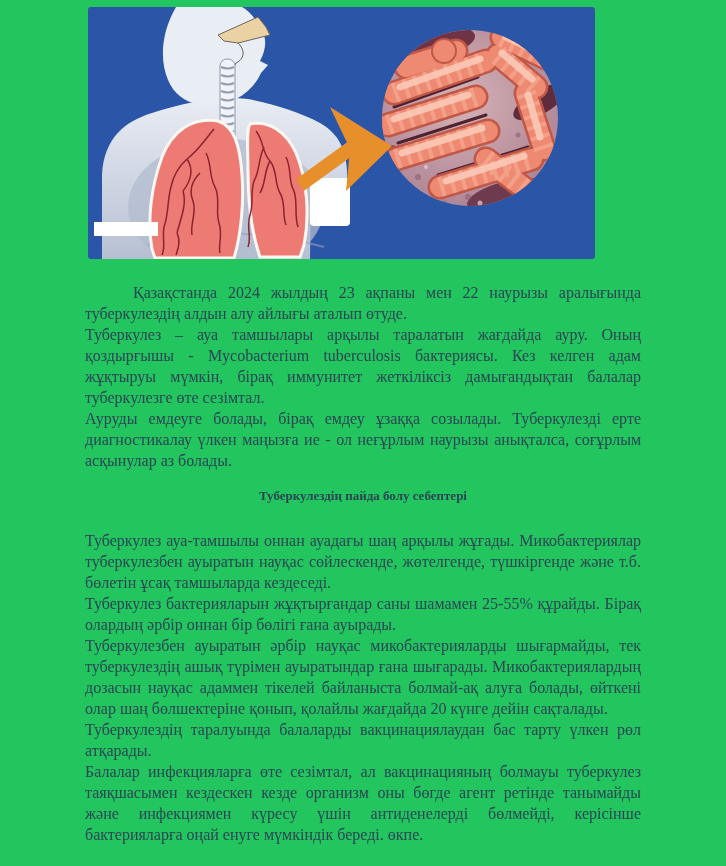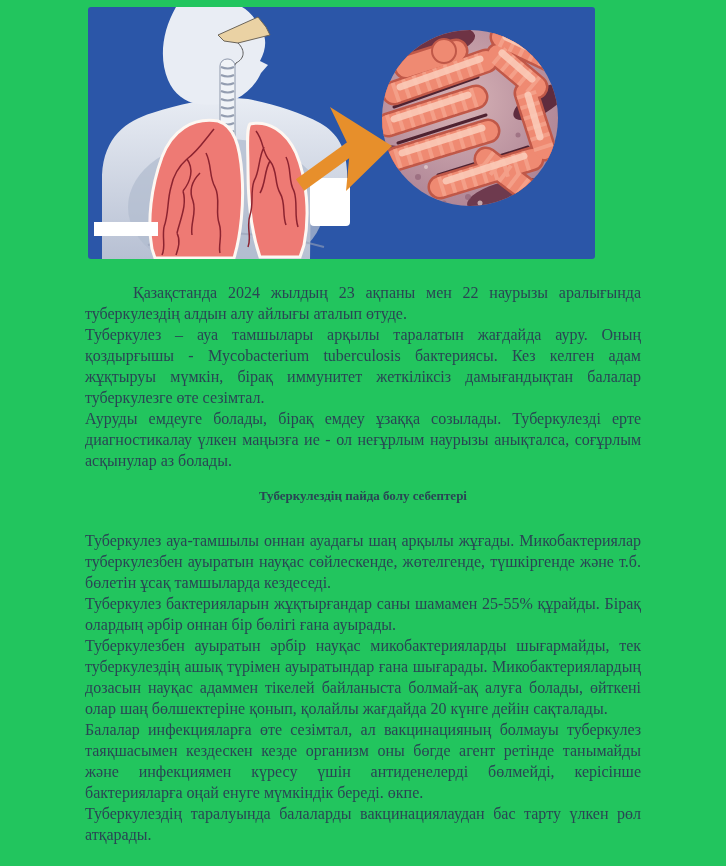--- a/index.html
+++ b/index.html
@@ -206,18 +206,18 @@
     <p>Ауруды емдеуге болады, бірақ емдеу ұзаққа созылады. Туберкулезді ерте диагностикалау үлкен маңызға ие - ол неғұрлым наурызы анықталса, соғұрлым асқынулар аз болады.</p>
 
     <h2 class="section-heading">Туберкулездің пайда болу себептері</h2>
 
     <p>Туберкулез ауа-тамшылы оннан ауадағы шаң арқылы жұғады. Микобактериялар туберкулезбен ауыратын науқас сөйлескенде, жөтелгенде, түшкіргенде және т.б. бөлетін ұсақ тамшыларда кездеседі.</p>
 
     <p>Туберкулез бактерияларын жұқтырғандар саны шамамен 25-55% құрайды. Бірақ олардың әрбір оннан бір бөлігі ғана ауырады.</p>
 
     <p>Туберкулезбен ауыратын әрбір науқас микобактерияларды шығармайды, тек туберкулездің ашық түрімен ауыратындар ғана шығарады. Микобактериялардың дозасын науқас адаммен тікелей байланыста болмай-ақ алуға болады, өйткені олар шаң бөлшектеріне қонып, қолайлы жағдайда 20 күнге дейін сақталады.</p>
 
+    <p>Туберкулездің таралуында балаларды вакцинациялаудан бас тарту үлкен рөл атқарады.</p>
+
     <p>Балалар инфекцияларға өте сезімтал, ал вакцинацияның болмауы туберкулез таяқшасымен кездескен кезде организм оны бөгде агент ретінде танымайды және инфекциямен күресу үшін антиденелерді бөлмейді, керісінше бактерияларға оңай енуге мүмкіндік береді. өкпе.</p>
-
-    <p>Туберкулездің таралуында балаларды вакцинациялаудан бас тарту үлкен рөл атқарады.</p>
   </div>
 
 </div>
 
 </body></html>

